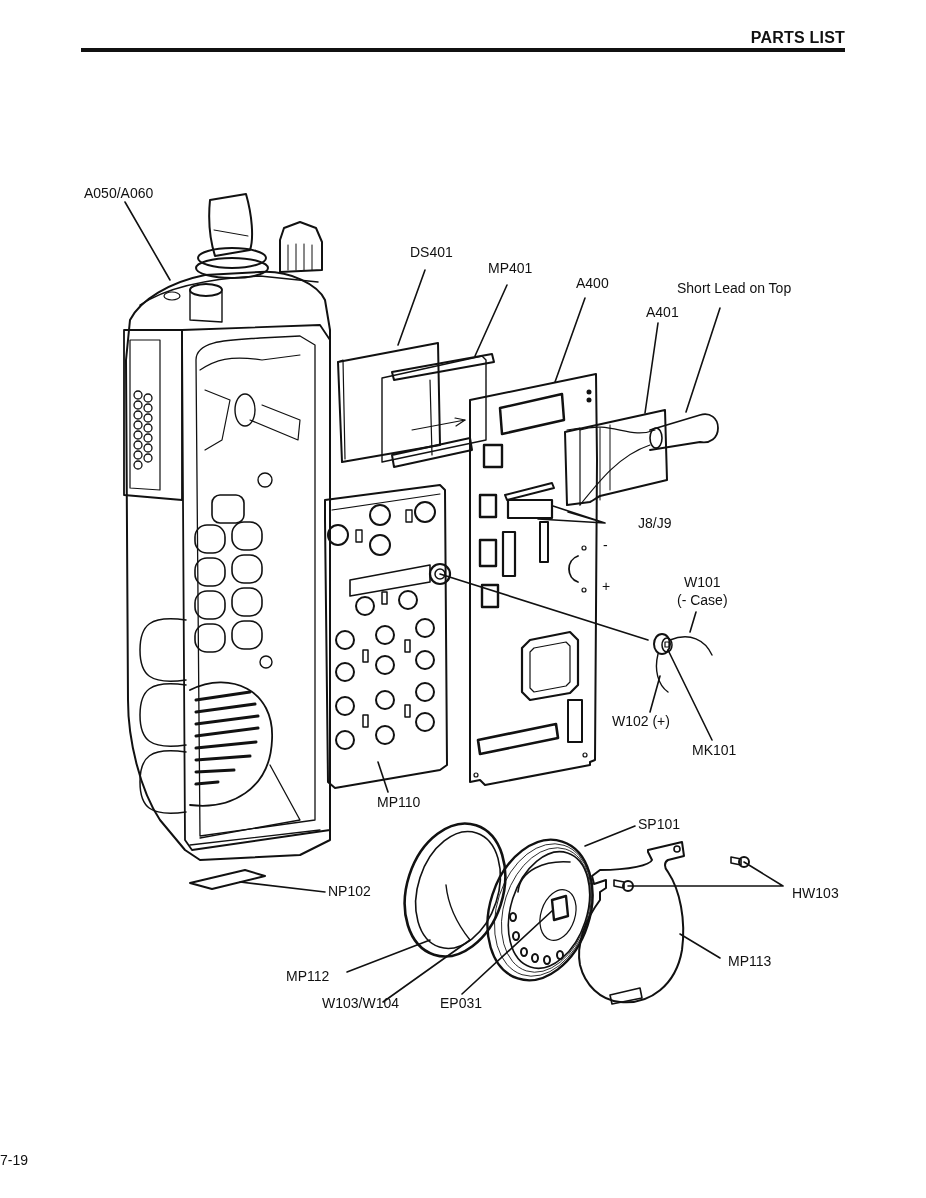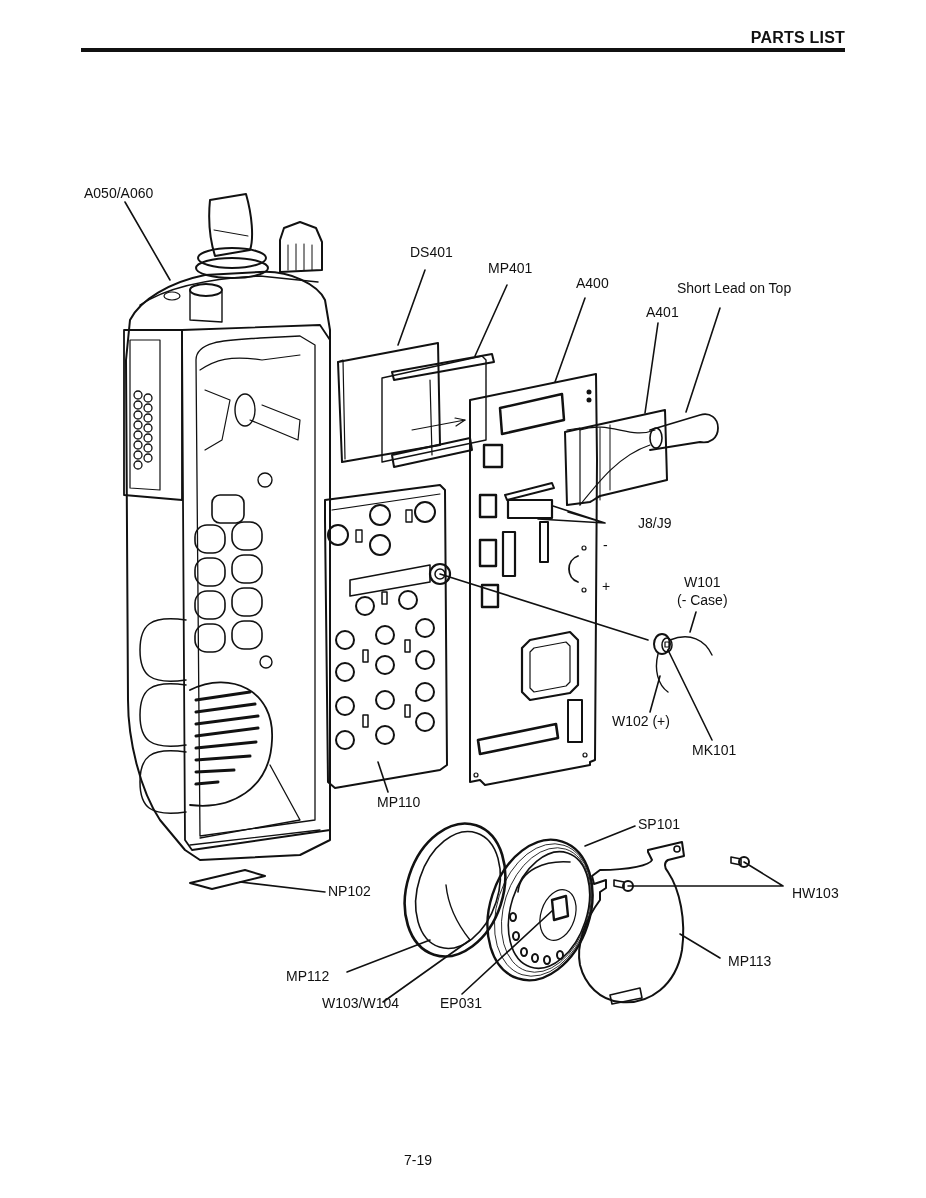--- a/index.html
+++ b/index.html
@@ -1,21 +1,21 @@
 <!DOCTYPE html>
 <html><head>
 <meta charset="utf-8">
 <style>
   html, body { margin: 0; padding: 0; background: #ffffff; }
   body { width: 926px; height: 1198px; position: relative; overflow: hidden;
          font-family: "Liberation Sans", sans-serif; color: #111; }
   .header-title { position: absolute; right: 81px; top: 29px; font-weight: bold;
          font-size: 16px; letter-spacing: 0.2px; }
   .header-rule { position: absolute; left: 81px; top: 48px; width: 764px; height: 4px; background: #111; }
-  .page-num { position: absolute; left: 0; width: 836px; top: 1152px; text-align: center; font-size: 14px; }
+  .page-num { position: absolute; left: 0; width: 836px; top: 1152px; font-size: 14px; }
   svg.diagram { position: absolute; left: 0; top: 0; }
   .lbl { font-family: "Liberation Sans", sans-serif; font-size: 14px; fill: #111; }
 </style>
 </head>
 <body>
 
 <div class="header-title">PARTS LIST</div>
 <div class="header-rule"></div>
 
 <svg class="diagram" width="926" height="1198" viewBox="0 0 926 1198" xmlns="http://www.w3.org/2000/svg">

